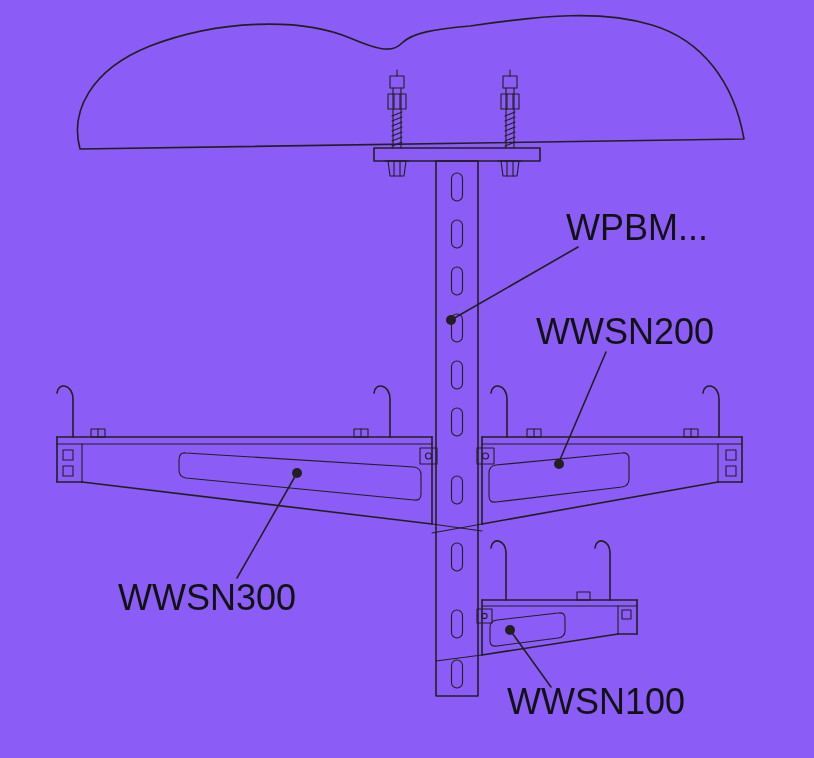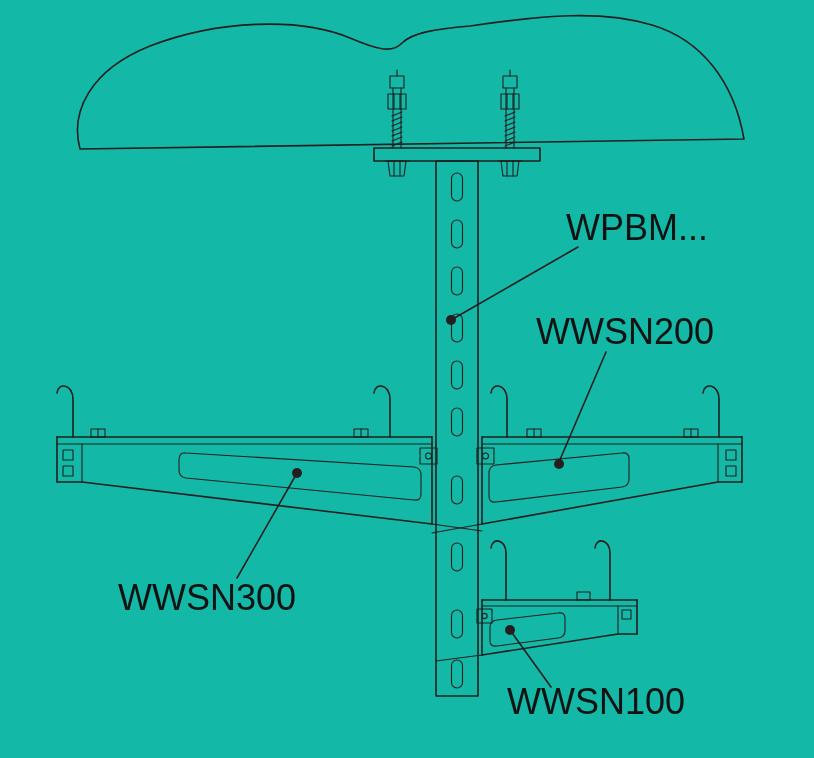--- a/index.html
+++ b/index.html
@@ -1,20 +1,20 @@
 <!DOCTYPE html>
 <html><head>
 <meta charset="utf-8">
 <title>Mounting Bracket Diagram</title>
 <style>
   html,body { margin:0; padding:0; background:#ffffff; }
   .canvas {
     position:relative;
     width:814px; height:758px;
-    background:#14b8a6;
+    background:#8b5cf6;
     font-family:"Liberation Sans", sans-serif;
     overflow:hidden;
   }
   svg { display:block; }
   .ln   { fill:none; stroke:#231f20; stroke-width:1.6; stroke-linecap:round; stroke-linejoin:round; }
   .thin { fill:none; stroke:#231f20; stroke-width:1.1; stroke-linecap:round; stroke-linejoin:round; }
   .dot  { fill:#231f20; stroke:none; }
   .lbl  { font-family:"Liberation Sans", sans-serif; font-size:36px; fill:#121212; }
 </style>
 </head>

